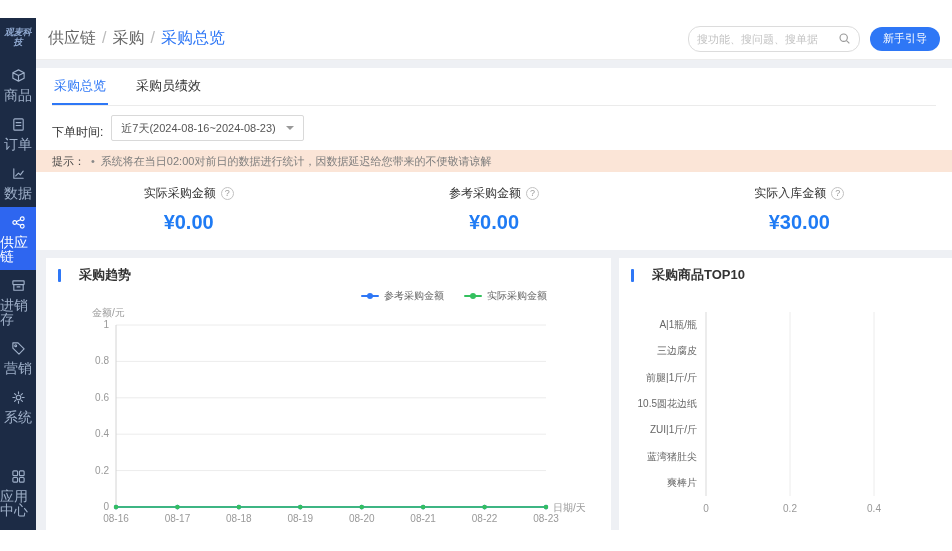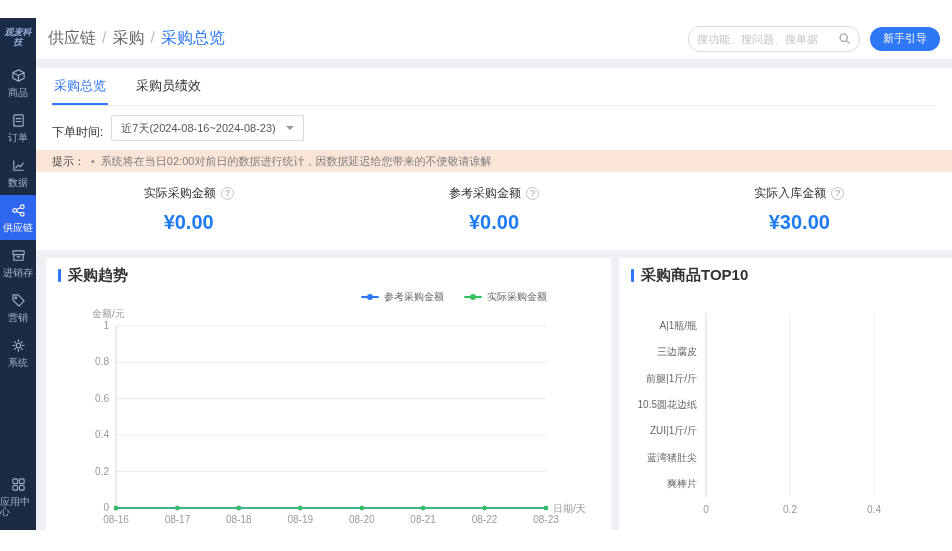--- a/index.html
+++ b/index.html
@@ -4,21 +4,21 @@
 <style>
   * { box-sizing: border-box; margin: 0; padding: 0; }
   body { background:#fff; font-family:"Liberation Sans","DejaVu Sans",sans-serif; }
   .canvas { position:relative; width:952px; height:551px; background:#fff; overflow:hidden; }
   .app { position:absolute; top:18px; left:0; width:952px; height:512px; display:flex; background:#eef0f4; }
 
   
   .sidebar { width:36px; background:#1c2b45; color:#9fb0c9; display:flex; flex-direction:column; align-items:center; flex-shrink:0; }
   .logo { color:#8fa8cf; font-size:9px; font-weight:bold; font-style:italic; padding:10px 1px 12px; text-align:center; line-height:1.1; }
   .nav { display:flex; flex-direction:column; width:100%; }
-  .nav-item { display:flex; flex-direction:column; align-items:center; gap:3px; padding:8px 0 7px; cursor:pointer; font-size:10px; line-height:1; }
+  .nav-item { display:flex; flex-direction:column; align-items:center; gap:3px; padding:8px 0 7px; cursor:pointer; font-size:14px; line-height:1; }
   .nav-item.active { background:#2e66f0; color:#fff; }
   .nav-item svg { width:15px; height:15px; stroke:currentColor; fill:none; stroke-width:1.2; stroke-linecap:round; stroke-linejoin:round; }
   .sidebar-bottom { margin-top:auto; margin-bottom:6px; width:100%; }
 
   
   .main { flex:1; display:flex; flex-direction:column; min-width:0; }
   .topbar { height:42px; background:#fff; display:flex; align-items:center; justify-content:space-between; padding:0 12px; border-bottom:1px solid #ededed; flex-shrink:0; }
   .breadcrumb { font-size:16px; color:#666;text-align:center; }
   .crumb.active { color:#2e77f6; }
   .sep { margin:0 6px; color:#bbb; }
@@ -50,21 +50,21 @@
   .stat { flex:1; display:flex; flex-direction:column; align-items:center; gap:9px; }
   .stat-label { font-size:12px; color:#333; display:flex; align-items:center; gap:5px; }
   .help { width:13px; height:13px; border:1px solid #c2c2c2; border-radius:50%; color:#9a9a9a; font-size:9px; display:flex; align-items:center; justify-content:center; line-height:1; }
   .stat-value { font-size:20px; font-weight:bold; color:#1f7bf4; }
 
   
   .charts-row { display:flex; gap:8px; padding:8px 0 0 10px; flex:1; min-height:0; }
   .card { background:#fff; padding:8px 12px; height:284px; }
   .card-left { width:565px; flex-shrink:0; }
   .card-right { flex:1; min-width:0; overflow:hidden; }
-  .card-title { display:flex; align-items:center; gap:7px; font-size:15px; font-weight:bold; color:#333; }
+  .card-title { display:flex; align-items:center; gap:18px; font-size:13px; font-weight:bold; color:#333; }
   .title-bar { width:3px; height:13px; background:#2e77f6; border-radius:1px; }
   .legend { display:flex; justify-content:flex-end; gap:20px; padding:5px 52px 0 0; font-size:10px; color:#666; }
   .legend-item { display:flex; align-items:center; gap:5px; cursor:pointer; }
   .legend-marker { position:relative; width:18px; height:2px; border-radius:1px; }
   .legend-marker::after { content:""; position:absolute; left:6px; top:-2px; width:6px; height:6px; border-radius:50%; background:inherit; }
   svg.chart { display:block; }
 </style>
 </head>
 <body>
 

